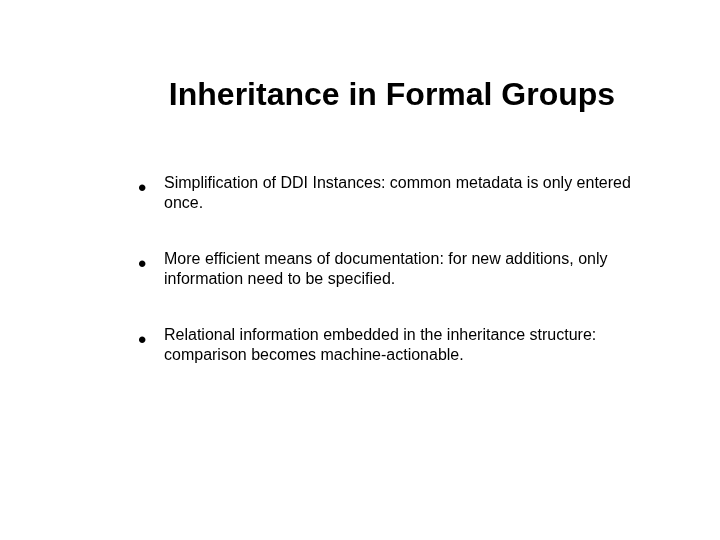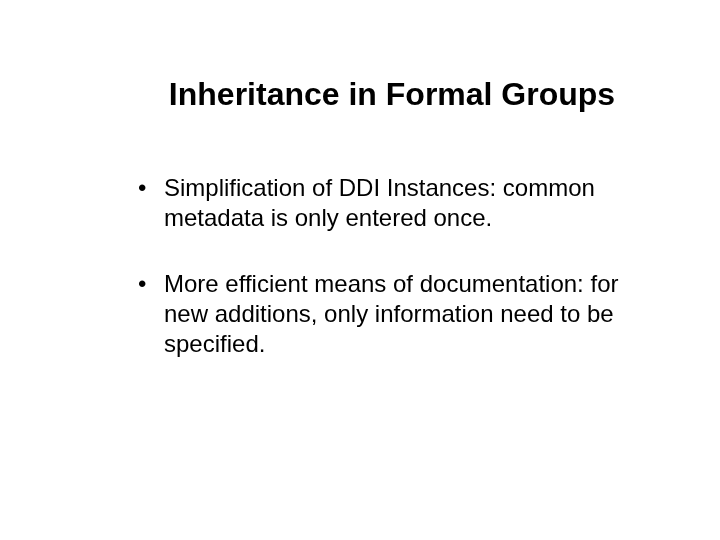--- a/index.html
+++ b/index.html
@@ -17,21 +17,21 @@
       text-align: center;
       margin-bottom: 60px;
       margin-left: 20px;
       margin-right: 20px;
     }
     .bullets {
       list-style: none;
       padding-left: 14px;
     }
     .bullets li {
-      font-size: 24px;
+      font-size: 16px;
       line-height: 1.25;
       margin-bottom: 36px;
       position: relative;
       padding-left: 26px;
     }
     .bullets li::before {
       content: "•";
       position: absolute;
       left: 0;
       top: 0;
@@ -39,13 +39,14 @@
     }
   </style>
 </head>
 <body>
 
 <h1 class="title">Inheritance in Formal Groups</h1>
 
 <ul class="bullets">
   <li>Simplification of DDI Instances: common metadata is only entered once.</li>
   <li>More efficient means of documentation: for new additions, only information need to be specified.</li>
+  <li>Relational information embedded in the inheritance structure: comparison becomes machine-actionable.</li>
 </ul>
 
 </body></html>

